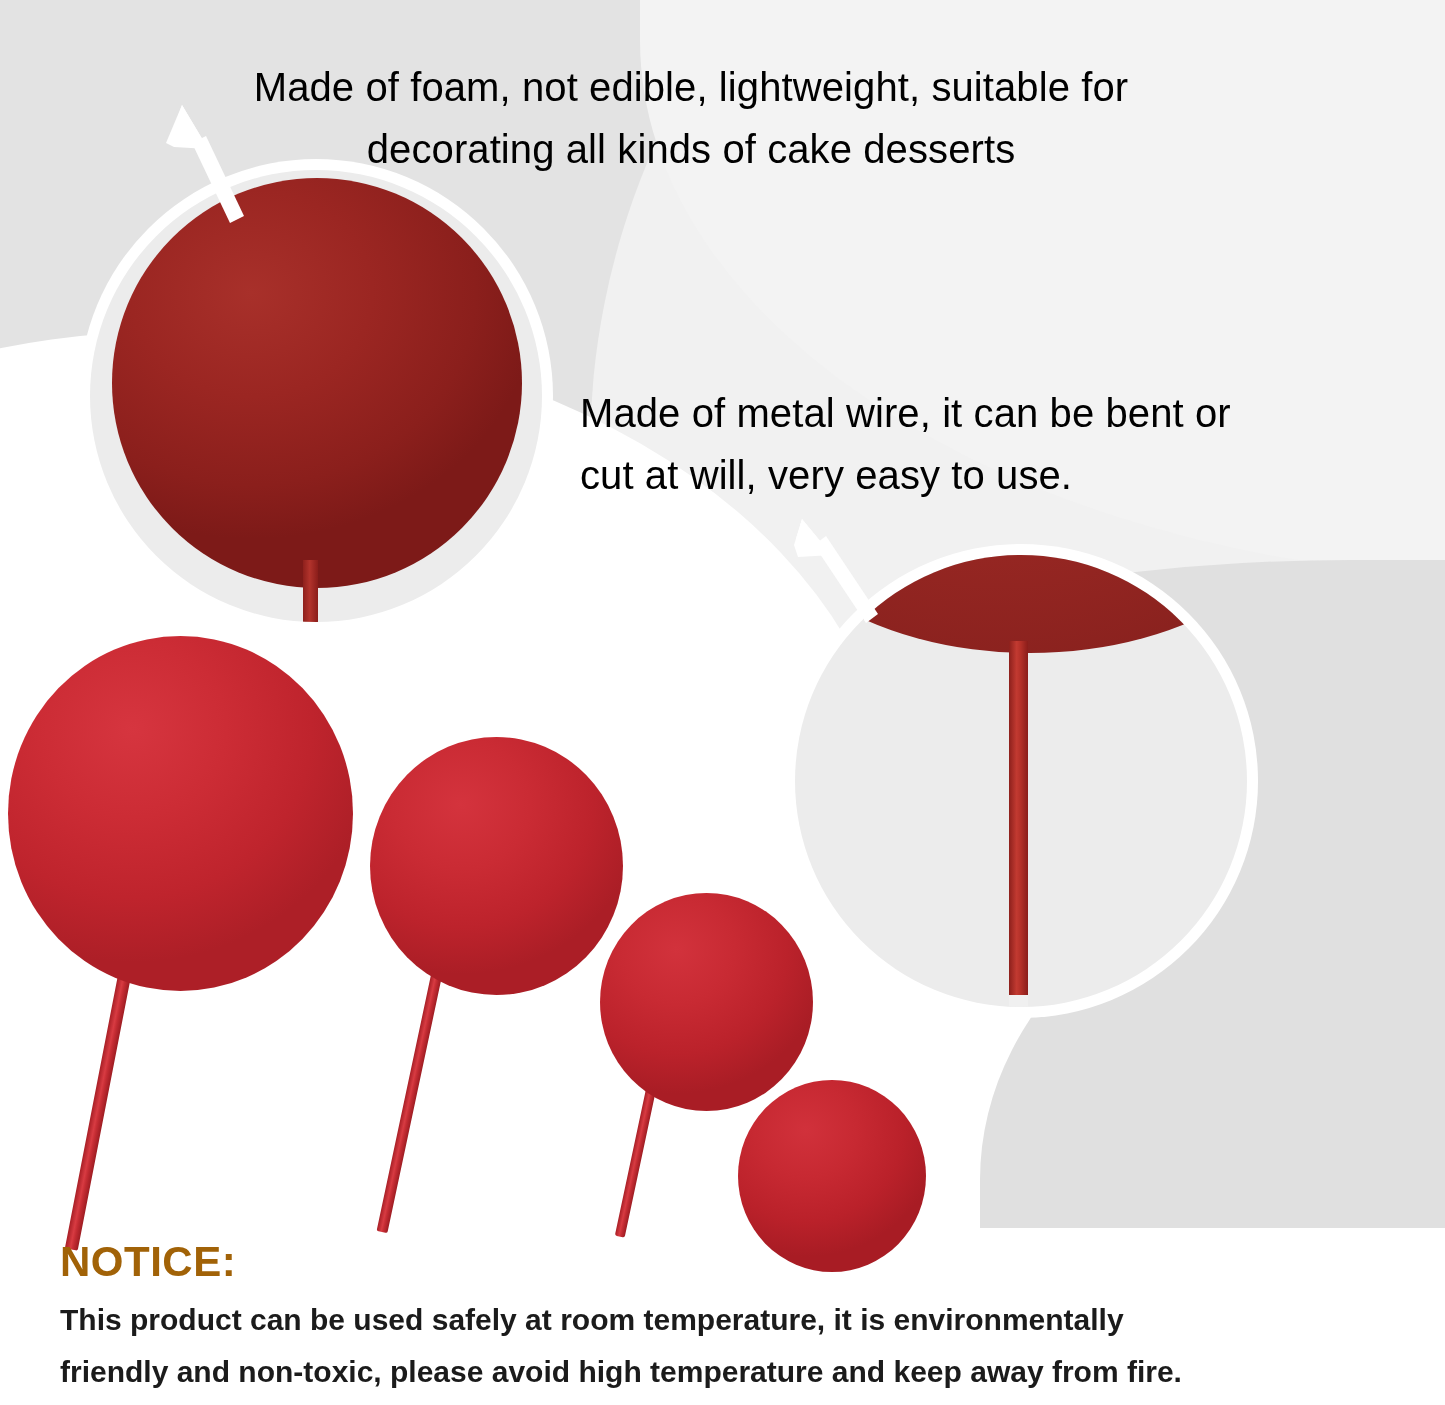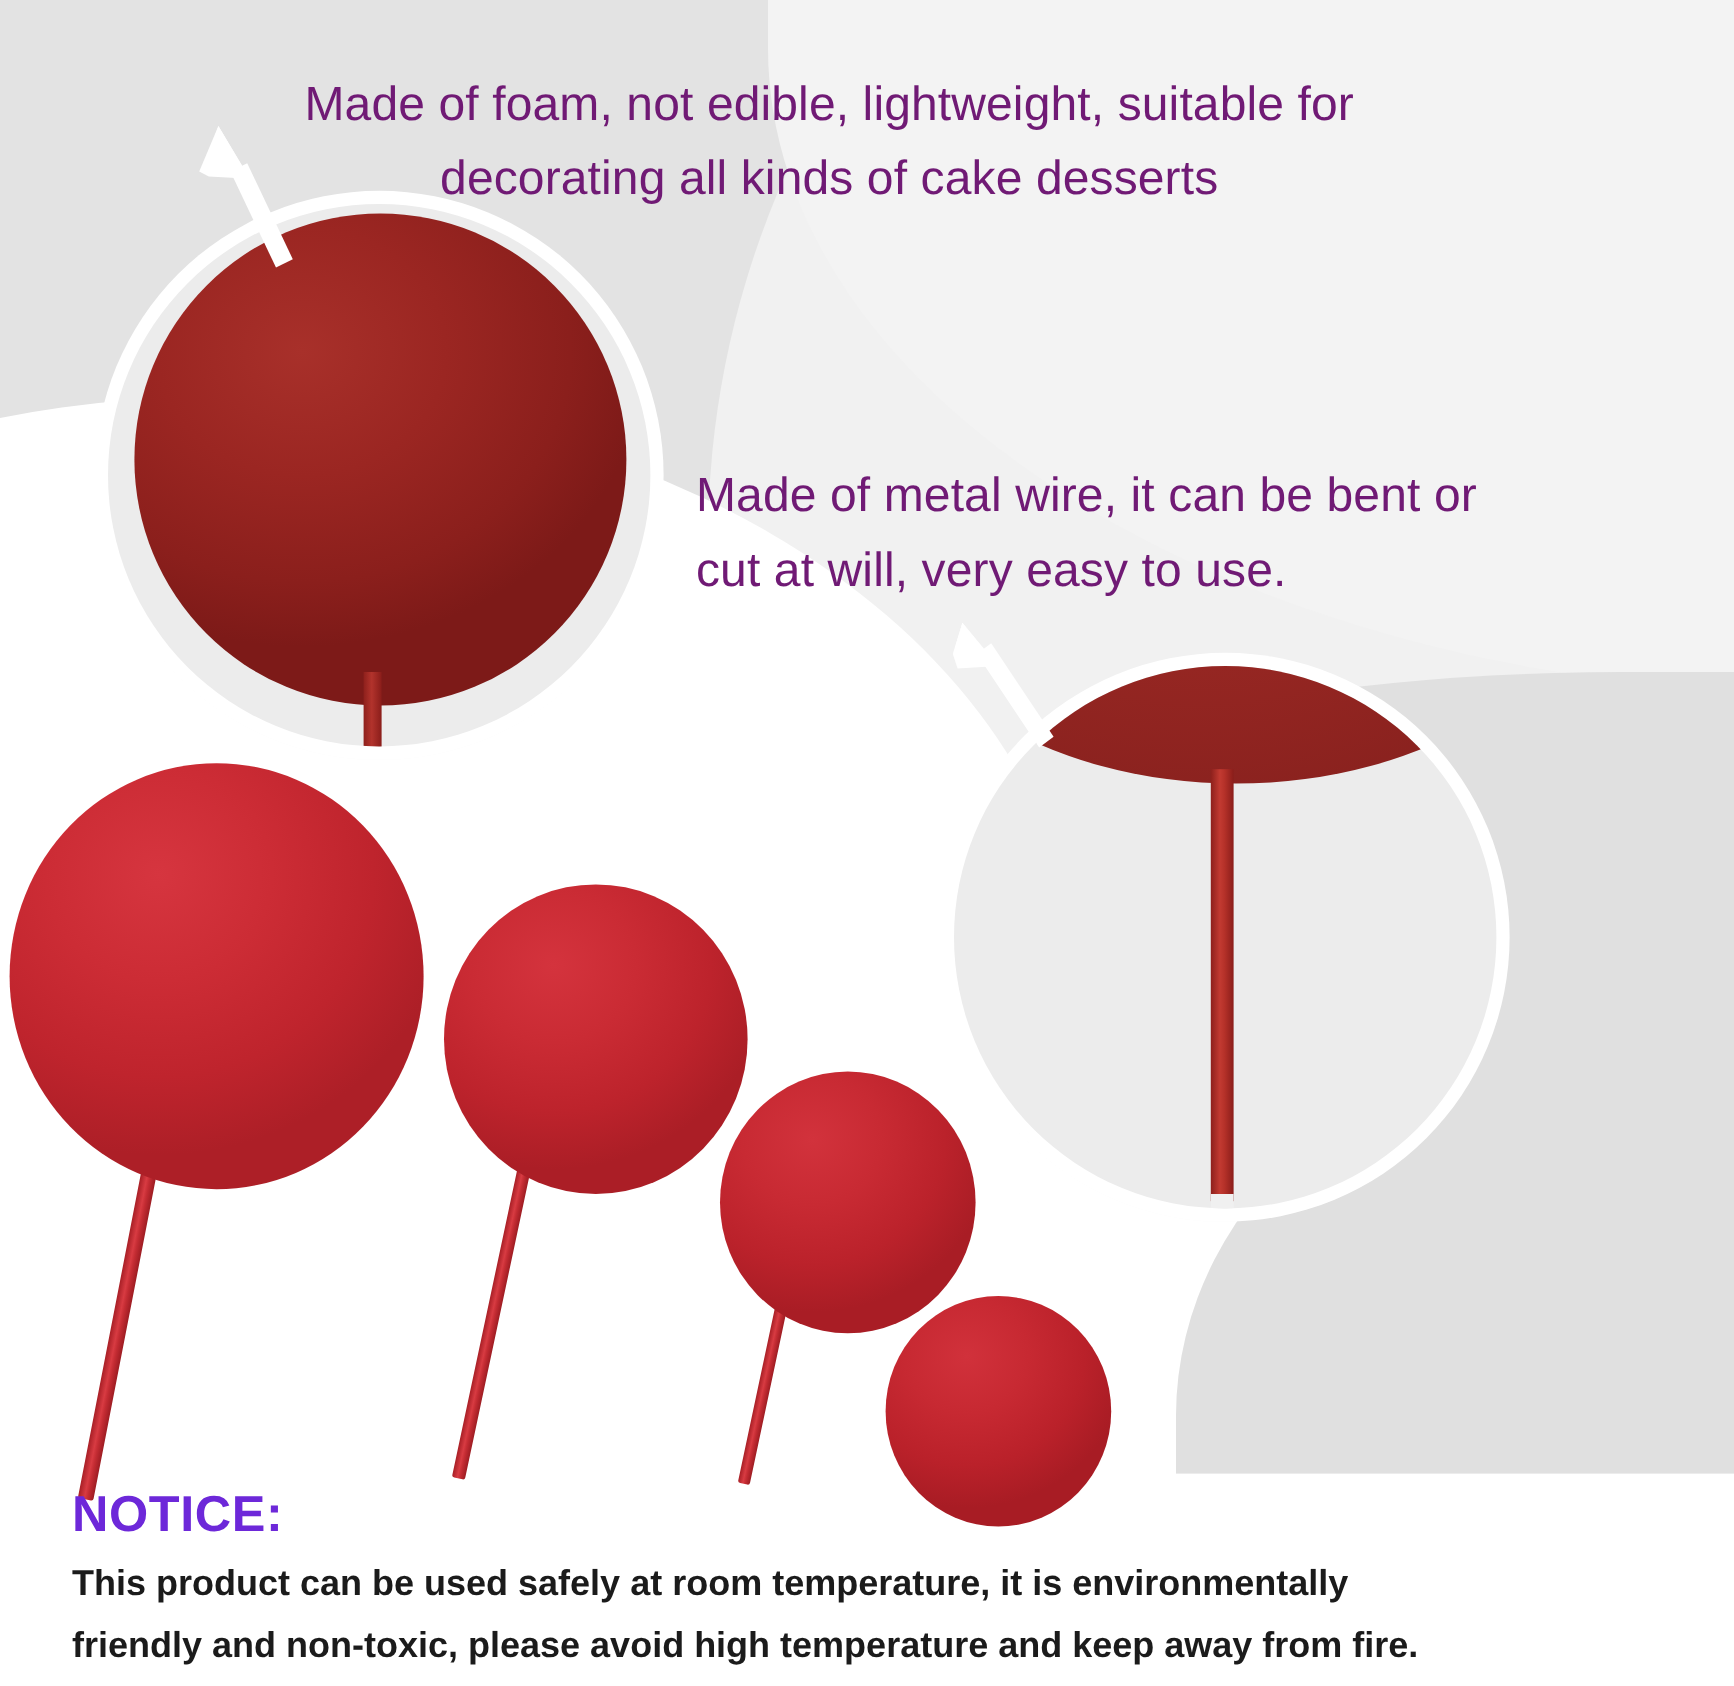--- a/index.html
+++ b/index.html
@@ -65,21 +65,21 @@
   #bg-grey-lobe {
     left: 980px; top: 840px;
     width: 560px; height: 400px;
     background: #e0e0e0;
     border-top-left-radius: 420px 340px;
   }
 
   
   .headline {
     position: absolute;
-    color: #701a75;
+    color: #000000;
     font-size: 40px;
     line-height: 1.55;
     letter-spacing: 0.1px;
     white-space: pre-line;
   }
   #text-foam {
     left: 96px; top: 56px;
     width: 1190px;
     text-align: center;
   }
@@ -194,21 +194,21 @@
     background: radial-gradient(ellipse 72% 66% at 36% 26%, #d1313b 0%, #c72932 38%, #ba212a 72%, #a81c24 100%);
   }
 
   
   #notice-wrap {
     position: absolute;
     left: 60px; top: 1240px;
     width: 1360px;
   }
   #notice-title {
-    color: #6d28d9;
+    color: #a16207;
     font-size: 42px;
     font-weight: bold;
     letter-spacing: 0.5px;
     line-height: 1.05;
   }
   #notice-body {
     margin-top: 10px;
     color: #1b1b1b;
     font-size: 30px;
     line-height: 1.72;

